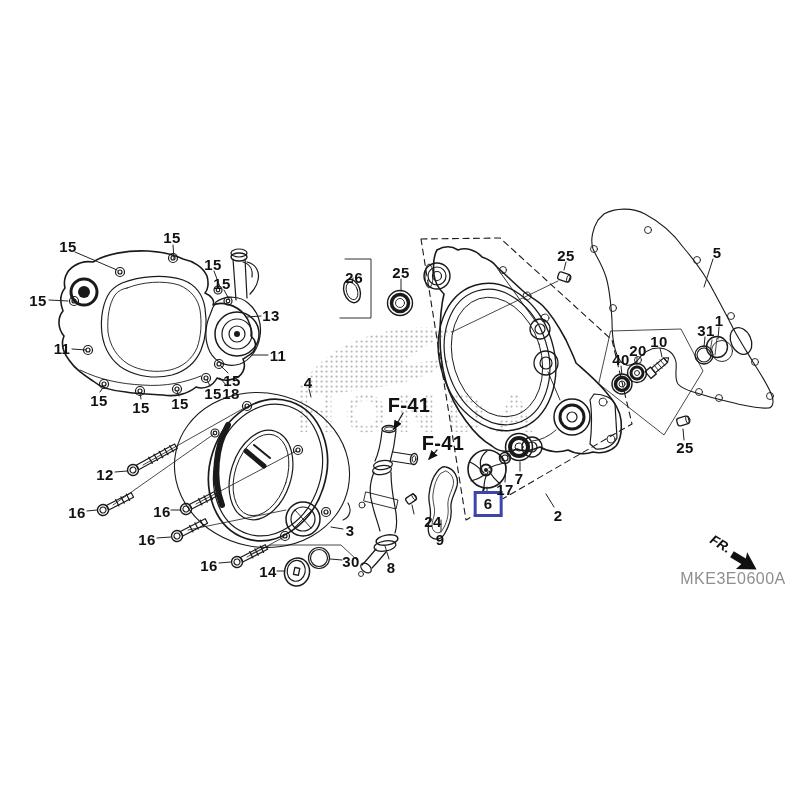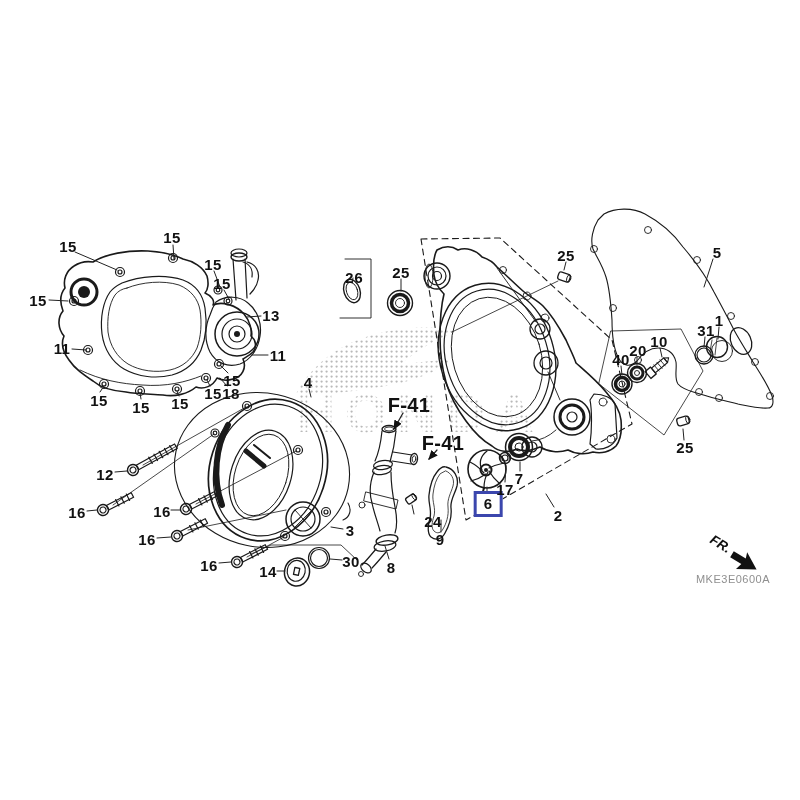--- a/index.html
+++ b/index.html
@@ -10,21 +10,21 @@
     position:absolute;transform:translate(-50%,-50%);
     font-size:15px;font-weight:600;color:#111;letter-spacing:.3px;
     line-height:1;white-space:nowrap;cursor:pointer;z-index:5;background:transparent;
   }
   .callout.bold{font-weight:700;font-size:20px;}
   .callout.highlighted{
     border:3px solid var(--hl,#3b46ad);
     padding:2px 7px 3px 7px;background:#fff;
   }
   .code-label{position:absolute;transform:translate(-50%,-50%);
-    font-size:11px;color:#8f8f8f;letter-spacing:.5px;font-weight:400;}
+    font-size:16px;color:#8f8f8f;letter-spacing:.5px;font-weight:400;}
 </style>
 </head>
 <body>
 
 <div id="stage">
 
 <svg id="drawing" width="800" height="800" viewBox="0 0 800 800" fill="none" stroke="#1a1a1a" stroke-width="1.2" stroke-linecap="round" stroke-linejoin="round">
 
   <defs>
     <pattern id="dots" width="5" height="5" patternUnits="userSpaceOnUse">

